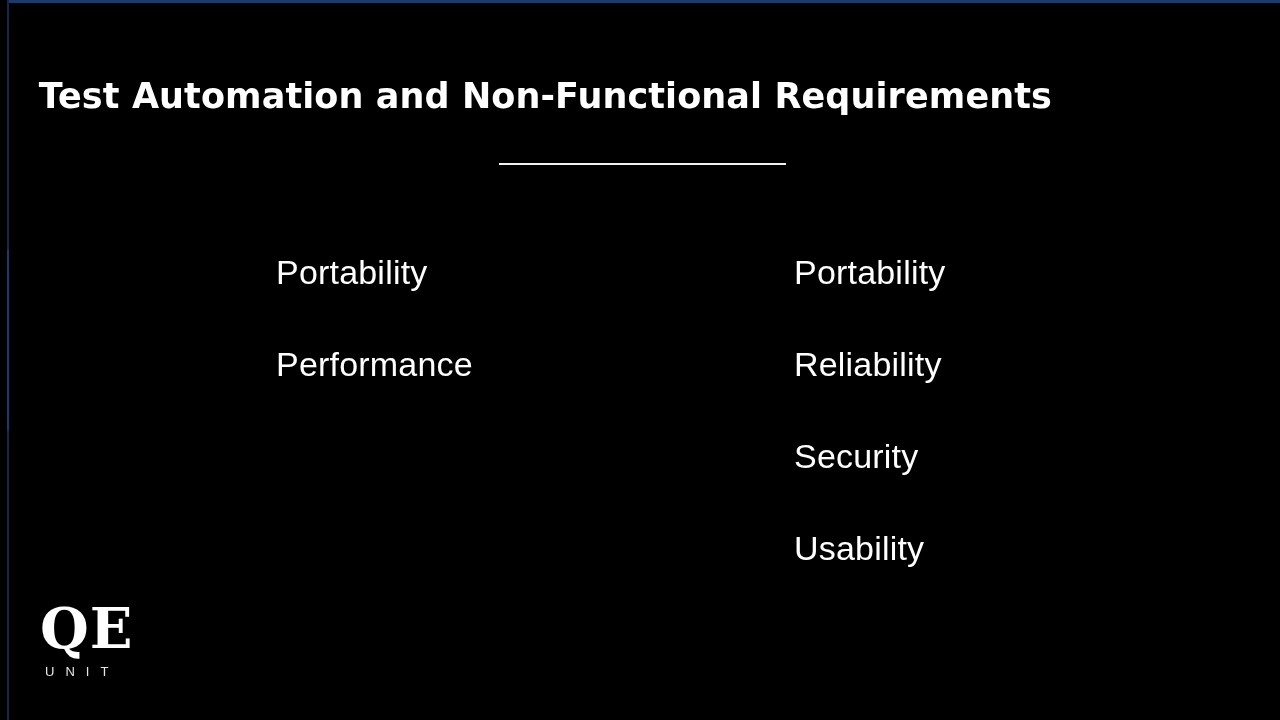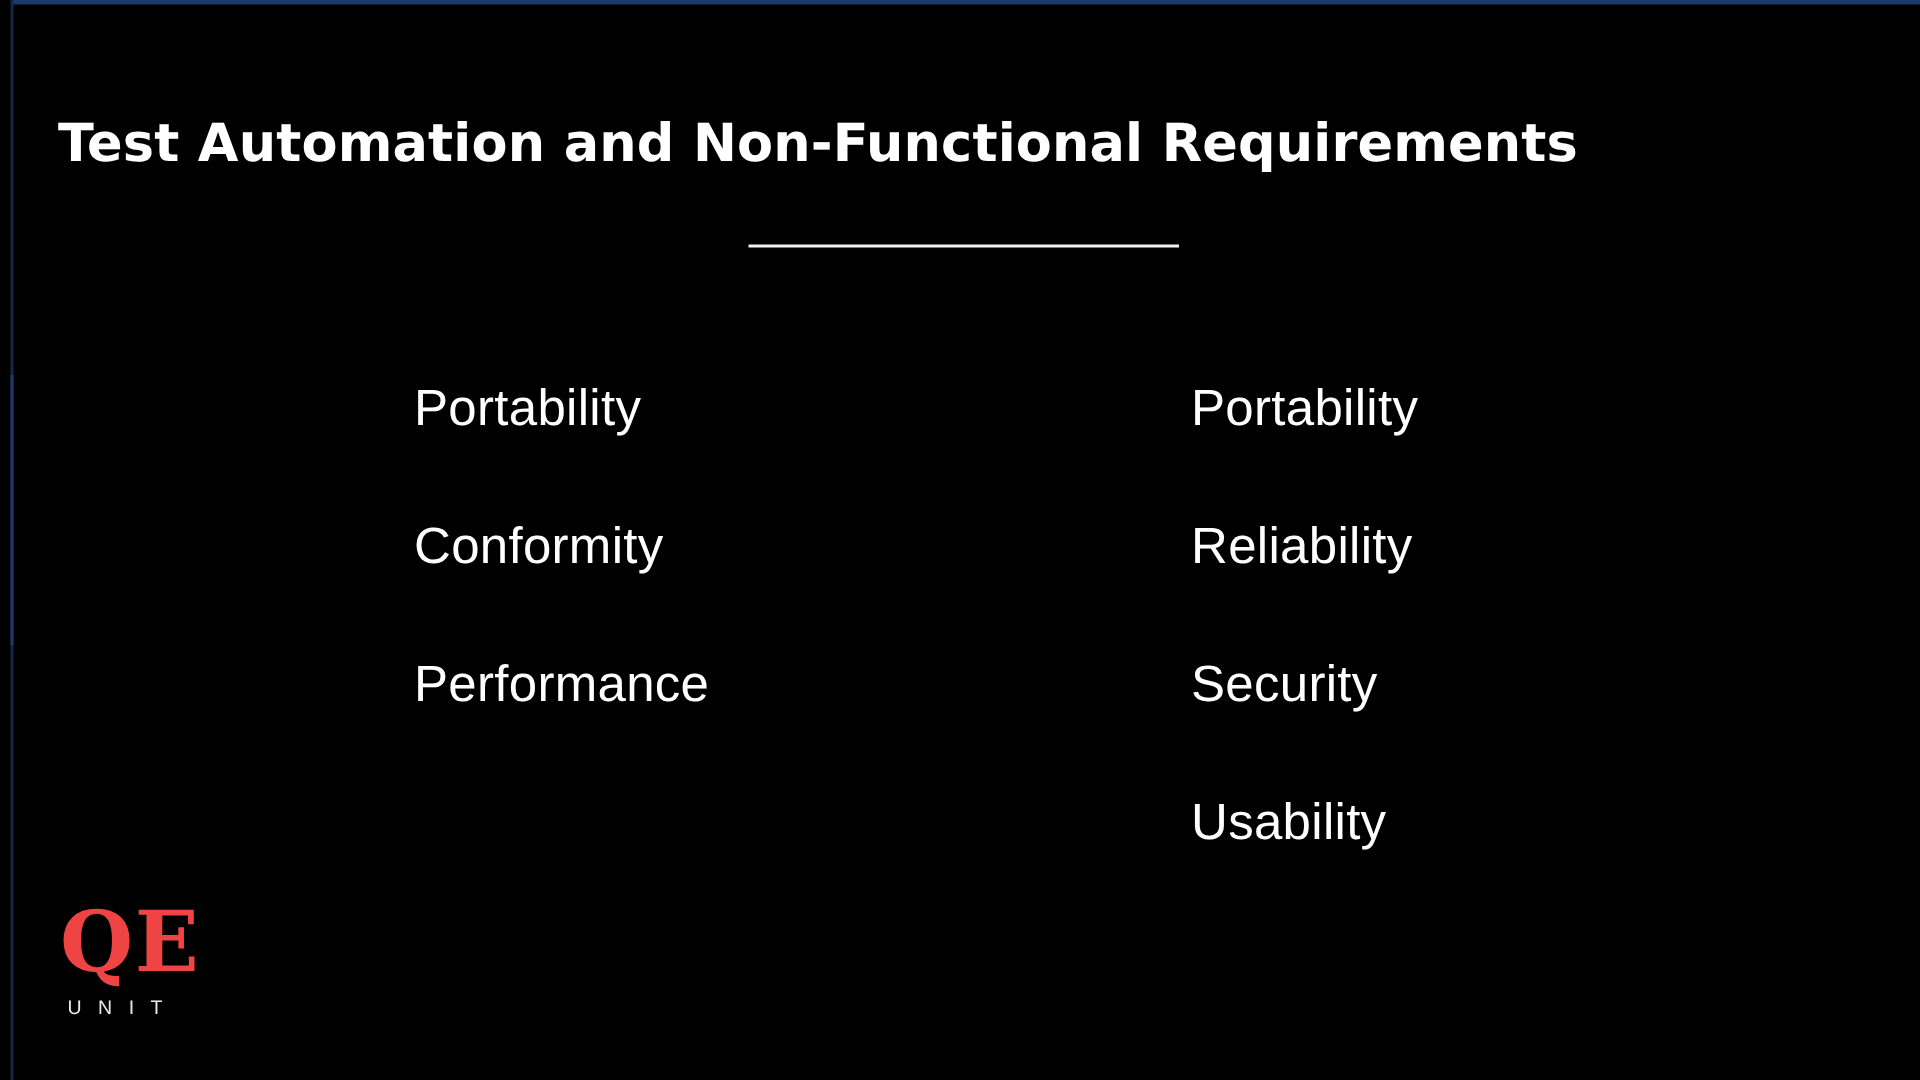--- a/index.html
+++ b/index.html
@@ -100,21 +100,21 @@
   }
 
   
   .logo {
     position: absolute;
     left: 40px;
     top: 600px;
     width: 160px;
   }
   .logo-mark {
-    color: #ef4444;
+    color: #ffffff;
     font-family: "DejaVu Serif", serif;
     font-size: 56px;
     font-weight: 700;
     line-height: 56px;
     letter-spacing: 1px;
   }
   .logo-word {
     margin-top: 8px;
     margin-left: 5px;
     color: #e8e8e8;
@@ -135,21 +135,20 @@
   <div class="edge-left-bright"></div>
 
   <div class="title">Test Automation and Non-Functional Requirements</div>
 
   <div class="divider"></div>
 
   <div class="columns">
 
     <div class="column left">
       <div class="nfr-item">Portability</div>
-      <div class="nfr-item">Conformity</div>
       <div class="nfr-item">Performance</div>
     </div>
 
     <div class="column right">
       <div class="nfr-item">Portability</div>
       <div class="nfr-item">Reliability</div>
       <div class="nfr-item">Security</div>
       <div class="nfr-item">Usability</div>
     </div>
 

